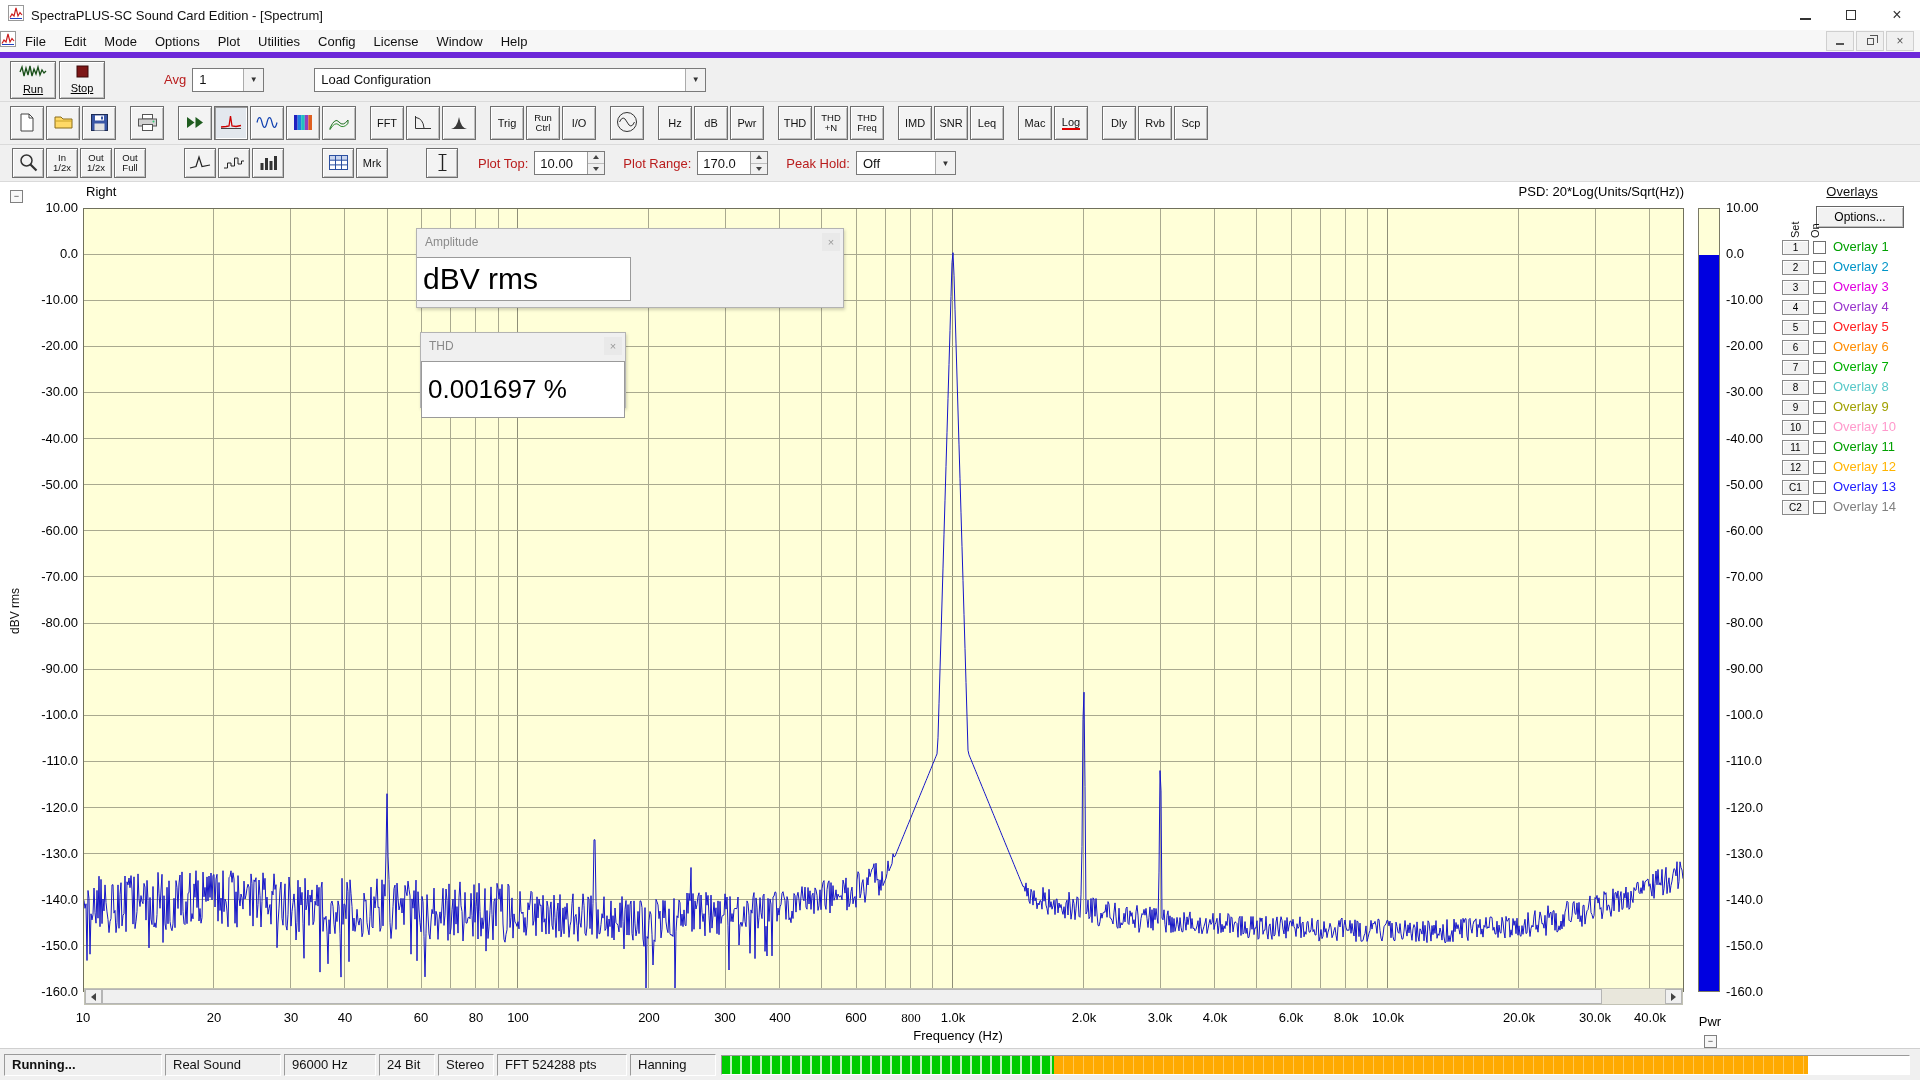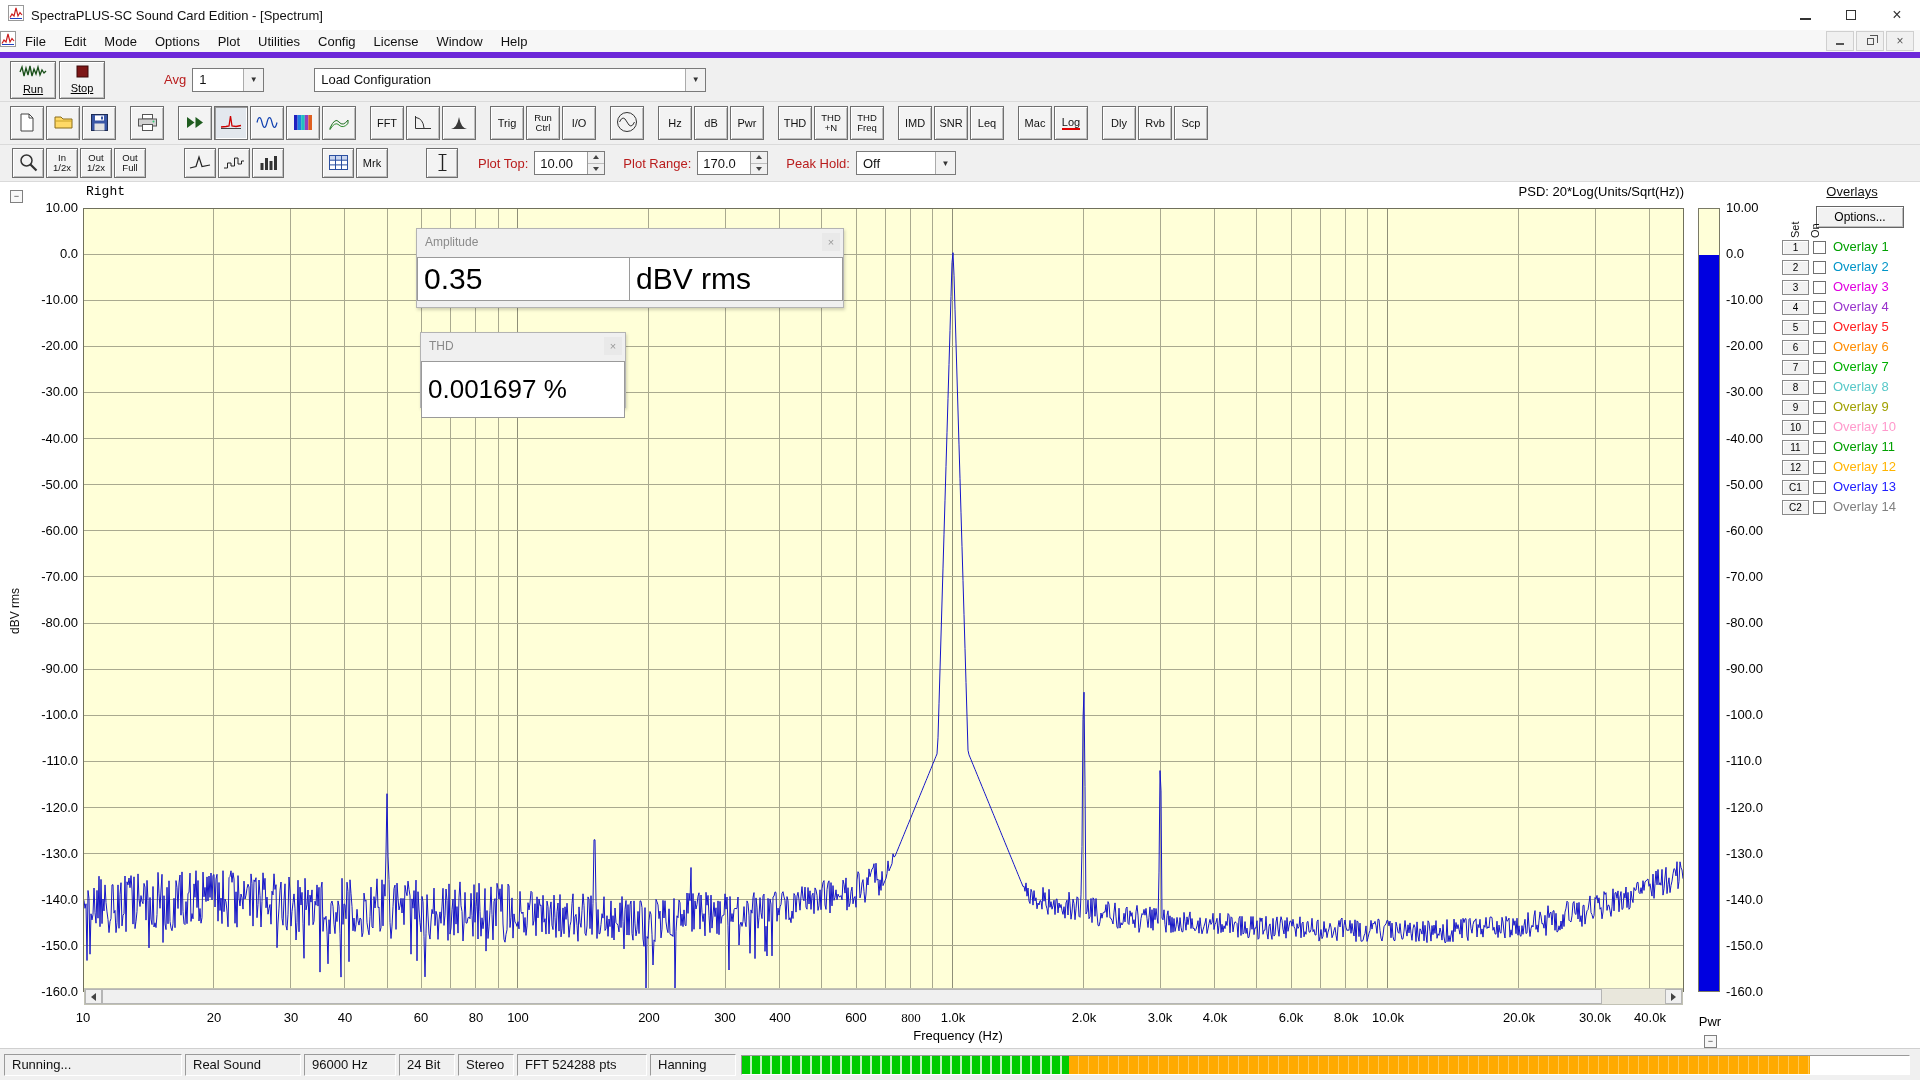--- a/index.html
+++ b/index.html
@@ -403,21 +403,21 @@
     </div>
     <span class="lbl">Peak Hold:</span>
     <div class="combo pkcombo">
       <span class="combo-val">Off</span>
       <span class="combo-arrow">▼</span>
     </div>
   </div>
 
   <div class="content" id="content">
     <span class="minibox" style="left:10px;top:8px;">−</span>
-    <span class="axis-label" style="left:86px;top:2px;font-family:Liberation Mono, monospace;">Right</span>
+    <span class="axis-label" style="left:86px;top:2px;">Right</span>
     <span class="axis-label" style="right:236px;top:2px;">PSD: 20*Log(Units/Sqrt(Hz))</span>
     <span class="vtext" style="left:8px;top:452px;">dBV rms</span>
 
     <svg id="plot-svg" width="1601" height="784">
         <rect x="0" y="0" width="1601" height="784" fill="#ffffd8"></rect>
         <line x1="0.0" y1="0" x2="0.0" y2="784" stroke="#8f8f78" stroke-width="1" shape-rendering="crispEdges"></line>
         <line x1="130.9" y1="0" x2="130.9" y2="784" stroke="#a9a98f" stroke-width="1" shape-rendering="crispEdges"></line>
         <line x1="207.5" y1="0" x2="207.5" y2="784" stroke="#a9a98f" stroke-width="1" shape-rendering="crispEdges"></line>
         <line x1="261.8" y1="0" x2="261.8" y2="784" stroke="#a9a98f" stroke-width="1" shape-rendering="crispEdges"></line>
         <line x1="304.0" y1="0" x2="304.0" y2="784" stroke="#a9a98f" stroke-width="1" shape-rendering="crispEdges"></line>
@@ -466,21 +466,20 @@
         <line x1="0" y1="737.9" x2="1601" y2="737.9" stroke="#a9a98f" stroke-width="1" shape-rendering="crispEdges"></line>
         <line x1="0" y1="784.0" x2="1601" y2="784.0" stroke="#a9a98f" stroke-width="1" shape-rendering="crispEdges"></line>
         <path d="M0 693.6L1 692.6L2 700.3L3 695.8L4 752.5L5 682.5L6 690.7L7 746.2L8 705.8L9 711.9L10 706.4L11 680.0L12 704.7L13 715.2L14 682.4L15 710.2L16 668.2L17 718.7L18 671.4L19 715.6L20 691.0L21 702.9L22 676.9L23 694.6L24 703.9L25 711.5L26 724.6L27 713.5L28 710.6L29 676.9L30 676.7L31 705.1L32 702.4L33 724.6L34 714.8L35 676.9L36 720.3L37 686.4L38 674.7L39 717.9L40 707.2L41 705.7L42 668.0L43 723.7L44 673.8L45 676.9L46 670.0L47 679.7L48 667.6L49 681.9L50 716.1L51 668.8L52 720.6L53 713.3L54 703.5L55 665.9L56 690.9L57 698.5L58 687.6L59 693.4L60 695.7L61 675.4L62 679.1L63 712.1L64 672.4L65 692.5L66 739.9L67 689.5L68 711.2L69 716.6L70 678.5L71 719.0L72 714.8L73 719.6L74 706.5L75 664.4L76 685.8L77 700.3L78 682.0L79 666.3L80 734.5L81 687.7L82 715.9L83 721.6L84 679.3L85 715.8L86 672.8L87 713.4L88 719.9L89 722.7L90 715.8L91 690.3L92 719.7L93 672.6L94 679.4L95 700.5L96 674.9L97 667.0L98 707.2L99 663.9L100 703.7L101 715.6L102 716.6L103 693.6L104 715.7L105 685.3L106 684.6L107 665.1L108 713.4L109 705.6L110 710.8L111 675.9L112 689.3L113 662.7L114 699.6L115 672.5L116 713.0L117 700.5L118 715.2L119 709.7L120 664.1L121 688.8L122 679.4L123 693.6L124 668.9L125 693.0L126 668.0L127 689.4L128 665.0L129 691.9L130 667.4L131 666.5L132 699.0L133 671.1L134 666.3L135 713.2L136 674.5L137 702.5L138 690.0L139 715.6L140 662.7L141 703.7L142 691.1L143 693.8L144 703.1L145 718.8L146 669.7L147 668.5L148 662.8L149 674.3L150 664.8L151 671.0L152 715.3L153 683.8L154 719.2L155 667.6L156 690.0L157 697.9L158 686.0L159 689.6L160 701.1L161 673.1L162 691.0L163 687.3L164 680.4L165 676.2L166 679.0L167 707.7L168 665.9L169 675.3L170 718.1L171 671.9L172 673.7L173 669.7L174 709.7L175 696.6L176 672.0L177 687.7L178 719.0L179 693.6L180 664.8L181 681.7L182 670.3L183 699.8L184 689.1L185 706.2L186 700.5L187 696.5L188 716.2L189 683.2L190 686.9L191 665.8L192 681.4L193 676.7L194 739.7L195 715.0L196 700.1L197 682.2L198 674.0L199 710.3L200 717.2L201 692.1L202 675.8L203 717.8L204 722.1L205 706.2L206 669.0L207 683.0L208 718.1L209 703.5L210 694.7L211 685.9L212 700.8L213 732.0L214 714.6L215 672.2L216 723.8L217 679.1L218 697.0L219 684.4L220 715.2L221 750.3L222 670.3L223 701.9L224 696.7L225 682.0L226 717.4L227 687.1L228 694.1L229 681.9L230 716.7L231 713.3L232 693.2L233 697.2L234 676.9L235 698.1L236 679.3L237 764.1L238 680.1L239 674.1L240 723.4L241 709.5L242 711.4L243 708.3L244 723.9L245 755.8L246 711.7L247 725.9L248 695.5L249 693.0L250 698.3L251 716.2L252 725.6L253 704.3L254 713.6L255 692.9L256 698.1L257 725.7L258 769.1L259 670.3L260 716.4L261 695.9L262 696.6L263 710.8L264 674.2L265 683.6L266 753.7L267 671.8L268 685.7L269 698.6L270 722.8L271 710.1L272 723.4L273 716.5L274 701.3L275 712.8L276 717.1L277 710.0L278 710.9L279 728.8L280 724.7L281 685.1L282 693.3L283 692.1L284 714.8L285 721.5L286 726.8L287 708.7L288 679.1L289 718.8L290 720.0L291 688.6L292 700.0L293 688.8L294 670.8L295 699.6L296 699.0L297 723.4L298 719.6L299 671.8L300 717.9L301 676.4L302 688.2L303 644.9L304 585.7L305 648.1L306 671.6L307 714.5L308 730.5L309 718.1L310 698.7L311 680.5L312 677.1L313 721.4L314 675.1L315 690.4L316 701.9L317 697.8L318 690.3L319 705.0L320 690.4L321 716.7L322 677.4L323 683.9L324 687.7L325 673.1L326 681.5L327 687.9L328 746.2L329 690.9L330 700.2L331 682.6L332 711.2L333 672.1L334 752.8L335 683.7L336 702.0L337 714.6L338 723.9L339 688.4L340 693.7L341 728.6L342 768.9L343 725.2L344 686.6L345 708.0L346 725.9L347 731.1L348 713.0L349 701.4L350 705.8L351 680.1L352 717.6L353 703.3L354 707.0L355 731.4L356 711.9L357 703.9L358 715.3L359 698.1L360 680.3L361 717.4L362 707.2L363 681.0L364 692.5L365 732.4L366 675.9L367 726.1L368 720.0L369 701.5L370 691.1L371 727.2L372 681.8L373 716.1L374 698.6L375 725.1L376 689.1L377 673.9L378 697.8L379 703.5L380 733.0L381 715.2L382 684.4L383 715.0L384 715.1L385 709.9L386 708.9L387 710.7L388 685.3L389 707.3L390 728.3L391 676.6L392 714.3L393 698.6L394 684.4L395 731.0L396 675.2L397 703.4L398 728.2L399 709.8L400 720.7L401 710.9L402 680.5L403 743.1L404 702.5L405 730.5L406 718.9L407 702.5L408 678.9L409 706.7L410 731.9L411 693.5L412 690.6L413 718.0L414 675.3L415 680.8L416 691.0L417 680.8L418 703.5L419 676.4L420 716.0L421 731.5L422 734.2L423 726.3L424 721.8L425 676.1L426 678.0L427 719.5L428 709.5L429 689.9L430 730.1L431 705.9L432 714.3L433 715.2L434 718.4L435 713.7L436 720.9L437 683.4L438 703.5L439 705.7L440 704.0L441 724.3L442 709.5L443 727.4L444 717.9L445 694.7L446 701.9L447 695.0L448 683.3L449 684.4L450 717.3L451 712.3L452 695.7L453 727.8L454 688.8L455 709.9L456 691.0L457 697.6L458 696.9L459 723.9L460 687.3L461 714.2L462 710.7L463 726.1L464 693.1L465 698.6L466 725.9L467 701.7L468 693.9L469 717.2L470 721.6L471 687.1L472 709.7L473 729.5L474 703.8L475 695.0L476 723.1L477 686.5L478 728.9L479 720.9L480 699.9L481 725.8L482 698.8L483 711.4L484 695.2L485 710.9L486 729.3L487 717.8L488 713.2L489 695.6L490 685.8L491 726.3L492 708.8L493 706.4L494 717.2L495 733.3L496 698.9L497 714.8L498 719.3L499 702.8L500 685.8L501 697.3L502 725.3L503 727.5L504 718.0L505 688.9L506 691.3L507 720.6L508 687.7L509 726.5L510 695.3L511 631.8L512 631.8L513 693.2L514 730.5L515 701.5L516 725.9L517 725.5L518 716.4L519 705.7L520 710.1L521 688.7L522 722.5L523 720.6L524 707.7L525 728.3L526 711.0L527 718.6L528 692.9L529 729.8L530 707.7L531 732.0L532 700.0L533 714.7L534 715.8L535 717.4L536 723.9L537 694.8L538 719.6L539 688.5L540 713.6L541 740.9L542 701.3L543 692.5L544 727.0L545 696.6L546 727.1L547 696.6L548 693.0L549 725.6L550 732.2L551 692.9L552 715.9L553 727.9L554 721.3L555 703.4L556 725.6L557 692.9L558 693.2L559 699.7L560 731.1L561 738.3L562 699.6L563 781.0L564 728.6L565 730.4L566 712.5L567 703.5L568 706.3L569 726.8L570 757.0L571 731.9L572 733.5L573 691.4L574 693.9L575 696.9L576 710.6L577 703.1L578 729.9L579 721.2L580 692.4L581 710.0L582 692.7L583 713.9L584 721.0L585 724.7L586 700.8L587 725.9L588 727.3L589 726.7L590 728.5L591 690.5L592 780.3L593 723.3L594 707.8L595 709.7L596 692.1L597 694.7L598 717.6L599 706.1L600 718.6L601 701.9L602 716.9L603 717.8L604 685.0L605 705.4L606 685.3L607 692.7L608 659.5L609 723.5L610 685.5L611 721.3L612 692.8L613 701.0L614 696.6L615 688.2L616 684.8L617 721.1L618 687.0L619 704.4L620 713.6L621 705.7L622 727.9L623 684.3L624 697.2L625 687.4L626 707.8L627 724.6L628 687.1L629 720.1L630 707.1L631 694.3L632 708.6L633 699.8L634 725.7L635 692.9L636 726.7L637 693.4L638 715.4L639 708.3L640 707.4L641 707.0L642 685.8L643 701.1L644 689.0L645 717.7L646 762.0L647 688.5L648 713.5L649 705.6L650 713.9L651 701.7L652 700.1L653 700.9L654 700.3L655 689.0L656 737.0L657 717.0L658 714.1L659 718.4L660 713.4L661 698.6L662 713.7L663 718.7L664 692.9L665 695.5L666 707.1L667 745.3L668 701.9L669 705.2L670 689.4L671 684.6L672 750.6L673 689.9L674 699.1L675 720.2L676 709.3L677 689.6L678 704.7L679 710.6L680 687.9L681 686.1L682 743.4L683 718.2L684 748.0L685 690.4L686 713.4L687 690.9L688 696.1L689 747.9L690 689.0L691 688.2L692 683.9L693 684.5L694 713.3L695 700.1L696 707.1L697 698.8L698 696.4L699 685.4L700 683.7L701 688.9L702 692.6L703 711.4L704 688.6L705 692.6L706 711.8L707 709.7L708 714.7L709 703.0L710 710.5L711 685.5L712 687.6L713 704.1L714 688.1L715 684.3L716 691.8L717 702.2L718 688.1L719 678.6L720 690.5L721 692.8L722 679.1L723 699.2L724 701.2L725 679.5L726 696.0L727 682.8L728 701.4L729 687.2L730 685.2L731 705.7L732 679.9L733 682.0L734 687.3L735 702.4L736 697.9L737 681.8L738 701.7L739 680.8L740 674.5L741 672.6L742 697.0L743 701.4L744 681.6L745 675.0L746 672.8L747 705.0L748 674.6L749 697.9L750 677.6L751 692.3L752 689.3L753 681.8L754 691.7L755 686.1L756 688.6L757 688.9L758 687.5L759 691.9L760 672.1L761 676.3L762 685.1L763 669.9L764 702.2L765 679.7L766 698.8L767 695.1L768 683.6L769 679.1L770 695.8L771 690.1L772 688.5L773 699.3L774 671.9L775 663.7L776 665.8L777 689.9L778 685.5L779 675.0L780 671.6L781 683.6L782 694.4L783 686.0L784 669.5L785 677.0L786 660.9L787 668.7L788 664.5L789 661.0L790 660.0L791 655.7L792 674.6L793 655.2L794 672.2L795 671.0L796 687.3L797 671.8L798 682.4L799 663.4L800 677.6L801 675.1L802 672.7L803 670.3L804 665.5L805 652.9L806 662.9L807 660.5L808 658.1L809 655.6L810 645.8L811 649.0L812 648.3L813 645.9L814 643.4L815 641.0L816 638.5L817 636.1L818 633.7L819 631.2L820 628.8L821 626.4L822 623.9L823 621.5L824 619.0L825 616.6L826 614.2L827 611.7L828 609.3L829 606.8L830 604.4L831 602.0L832 599.5L833 597.1L834 594.6L835 592.2L836 589.8L837 587.3L838 584.9L839 582.5L840 580.0L841 577.6L842 575.1L843 572.7L844 570.3L845 567.8L846 565.4L847 562.9L848 560.5L849 558.1L850 555.6L851 553.2L852 550.7L853 548.3L854 545.9L855 529.8L856 495.8L857 461.9L858 428.0L859 394.0L860 360.1L861 326.2L862 292.2L863 258.3L864 224.4L865 190.4L866 156.5L867 122.6L868 88.6L869 54.7L870 44.7L871 67.2L872 101.2L873 135.1L874 169.0L875 203.0L876 236.9L877 270.8L878 304.8L879 338.7L880 372.6L881 406.6L882 440.5L883 474.4L884 508.4L885 542.3L886 546.8L887 549.2L888 551.6L889 554.1L890 556.5L891 559.0L892 561.4L893 563.8L894 566.3L895 568.7L896 571.2L897 573.6L898 576.0L899 578.5L900 580.9L901 583.4L902 585.8L903 588.2L904 590.7L905 593.1L906 595.5L907 598.0L908 600.4L909 602.9L910 605.3L911 607.7L912 610.2L913 612.6L914 615.1L915 617.5L916 619.9L917 622.4L918 624.8L919 627.3L920 629.7L921 632.1L922 634.6L923 637.0L924 639.4L925 641.9L926 644.3L927 646.8L928 649.2L929 651.6L930 654.1L931 656.5L932 659.0L933 661.4L934 663.8L935 666.3L936 668.7L937 671.2L938 673.6L939 676.0L940 678.5L941 678.3L942 683.3L943 674.9L944 688.2L945 680.0L946 693.1L947 695.5L948 681.3L949 684.2L950 697.1L951 682.6L952 692.9L953 689.8L954 700.8L955 695.0L956 697.0L957 692.6L958 693.0L959 701.2L960 679.4L961 693.2L962 684.6L963 697.1L964 700.8L965 706.4L966 681.3L967 699.3L968 693.7L969 701.2L970 697.7L971 692.2L972 706.6L973 691.6L974 690.9L975 704.9L976 695.0L977 699.7L978 696.5L979 702.7L980 706.4L981 698.7L982 710.2L983 694.9L984 692.2L985 707.0L986 684.2L987 695.9L988 711.2L989 704.0L990 691.1L991 695.6L992 711.7L993 700.8L994 688.8L995 689.9L996 708.3L997 709.3L998 686.9L999 638.7L1000 511.4L1001 484.2L1002 578.7L1003 706.0L1004 703.7L1005 692.1L1006 710.7L1007 708.5L1008 690.5L1009 714.6L1010 689.8L1011 691.0L1012 708.3L1013 690.5L1014 706.0L1015 717.4L1016 718.0L1017 713.7L1018 705.0L1019 710.2L1020 704.9L1021 703.8L1022 704.3L1023 696.6L1024 709.3L1025 693.6L1026 696.2L1027 710.0L1028 710.3L1029 712.6L1030 716.0L1031 704.1L1032 694.9L1033 708.9L1034 719.4L1035 720.3L1036 700.2L1037 720.1L1038 714.7L1039 717.0L1040 715.0L1041 705.3L1042 713.9L1043 700.6L1044 699.0L1045 715.3L1046 716.5L1047 702.8L1048 708.3L1049 704.6L1050 715.8L1051 711.7L1052 719.7L1053 703.8L1054 697.4L1055 707.1L1056 724.4L1057 719.5L1058 710.5L1059 705.6L1060 706.7L1061 701.4L1062 707.2L1063 700.4L1064 710.7L1065 719.5L1066 709.3L1067 698.9L1068 720.2L1069 701.7L1070 722.3L1071 700.2L1072 711.7L1073 700.5L1074 709.2L1075 715.4L1076 664.1L1077 562.6L1078 582.9L1079 710.1L1080 711.8L1081 701.8L1082 716.5L1083 724.3L1084 707.4L1085 702.8L1086 717.2L1087 707.8L1088 724.6L1089 709.3L1090 724.2L1091 710.5L1092 723.4L1093 718.8L1094 709.4L1095 716.3L1096 722.9L1097 709.6L1098 719.2L1099 723.9L1100 723.6L1101 704.4L1102 713.6L1103 722.2L1104 708.9L1105 716.6L1106 709.3L1107 703.9L1108 720.5L1109 710.5L1110 720.5L1111 720.1L1112 722.8L1113 721.3L1114 717.9L1115 712.7L1116 725.2L1117 709.7L1118 718.7L1119 725.8L1120 721.9L1121 718.3L1122 715.0L1123 710.3L1124 725.5L1125 720.9L1126 715.5L1127 711.4L1128 716.4L1129 714.4L1130 705.3L1131 721.5L1132 716.3L1133 714.3L1134 710.3L1135 725.7L1136 717.2L1137 705.2L1138 724.6L1139 716.3L1140 723.9L1141 717.8L1142 720.6L1143 713.3L1144 717.5L1145 705.5L1146 706.9L1147 724.8L1148 708.8L1149 709.8L1150 723.9L1151 717.0L1152 713.8L1153 714.5L1154 715.5L1155 729.3L1156 710.2L1157 708.3L1158 727.5L1159 708.3L1160 726.1L1161 724.7L1162 713.6L1163 725.5L1164 720.1L1165 729.7L1166 729.4L1167 722.1L1168 708.5L1169 721.3L1170 708.5L1171 726.6L1172 719.8L1173 720.2L1174 712.7L1175 731.3L1176 730.2L1177 709.8L1178 713.5L1179 710.0L1180 726.3L1181 722.2L1182 722.2L1183 708.3L1184 725.1L1185 731.1L1186 718.3L1187 715.9L1188 726.1L1189 731.4L1190 710.4L1191 728.1L1192 726.6L1193 714.0L1194 708.9L1195 721.1L1196 728.3L1197 715.8L1198 708.7L1199 712.3L1200 721.2L1201 725.9L1202 712.5L1203 730.2L1204 709.5L1205 723.3L1206 718.1L1207 713.1L1208 713.2L1209 718.2L1210 711.3L1211 718.7L1212 720.8L1213 728.5L1214 715.7L1215 720.4L1216 718.7L1217 708.8L1218 729.8L1219 715.5L1220 714.0L1221 728.8L1222 723.6L1223 726.3L1224 714.2L1225 713.4L1226 723.8L1227 724.3L1228 721.5L1229 710.3L1230 723.7L1231 721.5L1232 726.9L1233 727.0L1234 713.6L1235 711.9L1236 733.1L1237 728.6L1238 721.5L1239 730.6L1240 728.2L1241 713.5L1242 724.2L1243 720.6L1244 729.6L1245 724.1L1246 720.8L1247 715.3L1248 719.1L1249 729.7L1250 727.0L1251 722.4L1252 719.4L1253 727.2L1254 732.7L1255 718.9L1256 712.5L1257 719.0L1258 711.3L1259 710.0L1260 729.0L1261 717.5L1262 712.0L1263 719.1L1264 722.6L1265 721.7L1266 722.5L1267 712.4L1268 725.3L1269 715.5L1270 723.3L1271 728.0L1272 711.8L1273 733.6L1274 712.9L1275 713.9L1276 728.6L1277 715.1L1278 733.2L1279 733.1L1280 732.5L1281 727.9L1282 725.6L1283 717.9L1284 733.4L1285 729.7L1286 725.2L1287 722.5L1288 712.4L1289 721.1L1290 715.1L1291 715.9L1292 713.4L1293 717.8L1294 725.4L1295 711.1L1296 711.5L1297 722.5L1298 730.1L1299 733.0L1300 727.2L1301 718.7L1302 717.1L1303 715.9L1304 712.3L1305 712.6L1306 717.9L1307 713.1L1308 729.8L1309 715.1L1310 728.8L1311 732.5L1312 732.5L1313 714.1L1314 718.5L1315 724.2L1316 725.3L1317 715.6L1318 725.8L1319 731.2L1320 730.8L1321 723.1L1322 712.5L1323 721.8L1324 728.1L1325 716.8L1326 724.9L1327 714.9L1328 725.3L1329 732.3L1330 720.8L1331 716.6L1332 719.5L1333 733.6L1334 713.9L1335 728.0L1336 733.2L1337 720.8L1338 722.7L1339 726.1L1340 713.4L1341 732.8L1342 717.3L1343 726.8L1344 734.6L1345 712.8L1346 714.8L1347 723.6L1348 733.1L1349 717.6L1350 726.7L1351 717.1L1352 725.4L1353 712.6L1354 730.3L1355 725.8L1356 727.4L1357 720.0L1358 724.4L1359 732.1L1360 716.4L1361 728.9L1362 734.8L1363 734.0L1364 711.5L1365 733.6L1366 727.6L1367 733.6L1368 727.1L1369 722.5L1370 733.7L1371 711.1L1372 723.7L1373 714.5L1374 720.8L1375 716.6L1376 721.4L1377 726.2L1378 711.4L1379 730.0L1380 710.3L1381 714.6L1382 710.9L1383 710.7L1384 728.1L1385 732.6L1386 711.4L1387 710.4L1388 720.5L1389 725.2L1390 716.6L1391 713.0L1392 712.7L1393 710.8L1394 729.0L1395 716.5L1396 719.7L1397 711.3L1398 726.2L1399 720.9L1400 729.1L1401 717.3L1402 719.3L1403 709.4L1404 720.5L1405 718.7L1406 720.0L1407 709.1L1408 709.0L1409 709.6L1410 722.3L1411 719.2L1412 725.9L1413 726.1L1414 713.2L1415 729.5L1416 717.1L1417 724.4L1418 725.2L1419 709.3L1420 714.0L1421 724.0L1422 730.0L1423 708.4L1424 713.2L1425 712.4L1426 710.1L1427 729.2L1428 721.8L1429 727.2L1430 710.5L1431 717.3L1432 712.8L1433 725.7L1434 710.2L1435 727.2L1436 717.8L1437 727.5L1438 728.3L1439 717.6L1440 726.3L1441 717.5L1442 711.3L1443 725.5L1444 724.9L1445 704.5L1446 718.1L1447 728.5L1448 720.5L1449 717.3L1450 719.0L1451 708.1L1452 702.6L1453 721.4L1454 716.9L1455 724.2L1456 712.9L1457 703.9L1458 708.0L1459 715.8L1460 715.5L1461 720.2L1462 707.3L1463 727.5L1464 711.1L1465 697.7L1466 709.7L1467 704.9L1468 704.2L1469 717.0L1470 703.0L1471 702.6L1472 722.3L1473 705.3L1474 724.1L1475 723.2L1476 717.8L1477 722.1L1478 713.0L1479 720.9L1480 706.5L1481 718.5L1482 704.1L1483 700.2L1484 693.2L1485 694.3L1486 712.2L1487 713.2L1488 713.9L1489 707.9L1490 695.1L1491 693.5L1492 705.6L1493 706.5L1494 694.9L1495 711.0L1496 694.4L1497 713.7L1498 707.7L1499 718.5L1500 697.5L1501 697.2L1502 716.1L1503 708.0L1504 702.8L1505 701.8L1506 695.0L1507 687.9L1508 704.5L1509 706.7L1510 710.5L1511 707.6L1512 689.6L1513 690.9L1514 687.4L1515 695.1L1516 689.8L1517 701.2L1518 699.6L1519 710.8L1520 704.0L1521 683.6L1522 686.5L1523 684.7L1524 702.4L1525 697.2L1526 697.3L1527 702.7L1528 708.4L1529 698.8L1530 680.8L1531 702.9L1532 684.9L1533 684.5L1534 690.4L1535 682.9L1536 703.8L1537 689.0L1538 683.6L1539 701.5L1540 700.6L1541 685.3L1542 690.2L1543 679.0L1544 699.6L1545 684.4L1546 701.3L1547 699.6L1548 683.1L1549 690.9L1550 694.6L1551 679.6L1552 682.3L1553 682.1L1554 674.7L1555 674.2L1556 684.7L1557 685.7L1558 679.7L1559 685.4L1560 672.7L1561 682.4L1562 673.8L1563 673.0L1564 671.7L1565 671.0L1566 678.3L1567 675.8L1568 682.1L1569 688.1L1570 666.1L1571 690.4L1572 675.7L1573 663.0L1574 676.8L1575 661.5L1576 676.9L1577 674.7L1578 677.2L1579 661.4L1580 687.1L1581 680.8L1582 669.0L1583 659.3L1584 685.6L1585 676.4L1586 669.8L1587 684.6L1588 677.5L1589 673.1L1590 665.8L1591 660.6L1592 661.5L1593 667.9L1594 653.7L1595 680.7L1596 673.4L1597 653.8L1598 659.6L1599 662.0L1600 670.7L1601 671.4" fill="none" stroke="#1616c8" stroke-width="1"></path>
         <rect x="0.5" y="0.5" width="1600" height="783" fill="none" stroke="#70705c"></rect>
       </svg>
 
     <div class="readout" style="left:416px;top:46px;width:428px;height:80px;">
       <div class="readout-title">Amplitude</div>
       <span class="readout-close">×</span>
       <div class="readout-body">
-        <div class="readout-cell" style="width:214px;">0.35</div>
         <div class="readout-cell" style="width:214px;border-left:none;">dBV rms</div>
       </div>
     </div>
 
     <div class="readout" style="left:420px;top:150px;width:206px;height:76px;">
       <div class="readout-title">THD</div>
       <span class="readout-close">×</span>
       <div class="readout-body">
         <div class="readout-cell" style="width:206px;font-size:26px;height:57px;">0.001697 %</div>
       </div>
@@ -607,21 +606,21 @@
       <span class="axis-label xlab" style="left: 1183px; top: 828px;">4.0k</span>
       <span class="axis-label xlab" style="left: 1259px; top: 828px;">6.0k</span>
       <span class="axis-label xlab" style="left: 1314px; top: 828px;">8.0k</span>
       <span class="axis-label xlab" style="left: 1356px; top: 828px;">10.0k</span>
       <span class="axis-label xlab" style="left: 1487px; top: 828px;">20.0k</span>
       <span class="axis-label xlab" style="left: 1563px; top: 828px;">30.0k</span>
       <span class="axis-label xlab" style="left: 1618px; top: 828px;">40.0k</span>
     </div>
 
   <div class="statusbar" id="statusbar">
-      <span class="sb-panel" style="width: 178px;">Running...</span>
+      <span class="sb-panel" style="width: 158px; font-weight: bold;">Running...</span>
       <span class="sb-panel" style="width: 116px;">Real Sound</span>
       <span class="sb-panel" style="width: 92px; text-align: center;">96000 Hz</span>
       <span class="sb-panel" style="width: 56px;">24 Bit</span>
       <span class="sb-panel" style="width: 56px;">Stereo</span>
       <span class="sb-panel" style="width: 130px;">FFT 524288 pts</span>
       <span class="sb-panel" style="width: 86px;">Hanning</span>
       <div class="sb-progress">
         <div class="sb-seg" style="width: 28%; background: repeating-linear-gradient(90deg, rgb(0, 204, 0) 0px, rgb(0, 204, 0) 8px, rgb(189, 242, 189) 8px, rgb(189, 242, 189) 10px);"></div>
         <div class="sb-seg" style="width: 63.5%; background: repeating-linear-gradient(90deg, rgb(255, 170, 0) 0px, rgb(255, 170, 0) 9px, rgb(255, 198, 83) 9px, rgb(255, 198, 83) 10px);"></div>
         <div class="sb-seg" style="flex: 1 1 0%; background: rgb(255, 255, 255);"></div>

